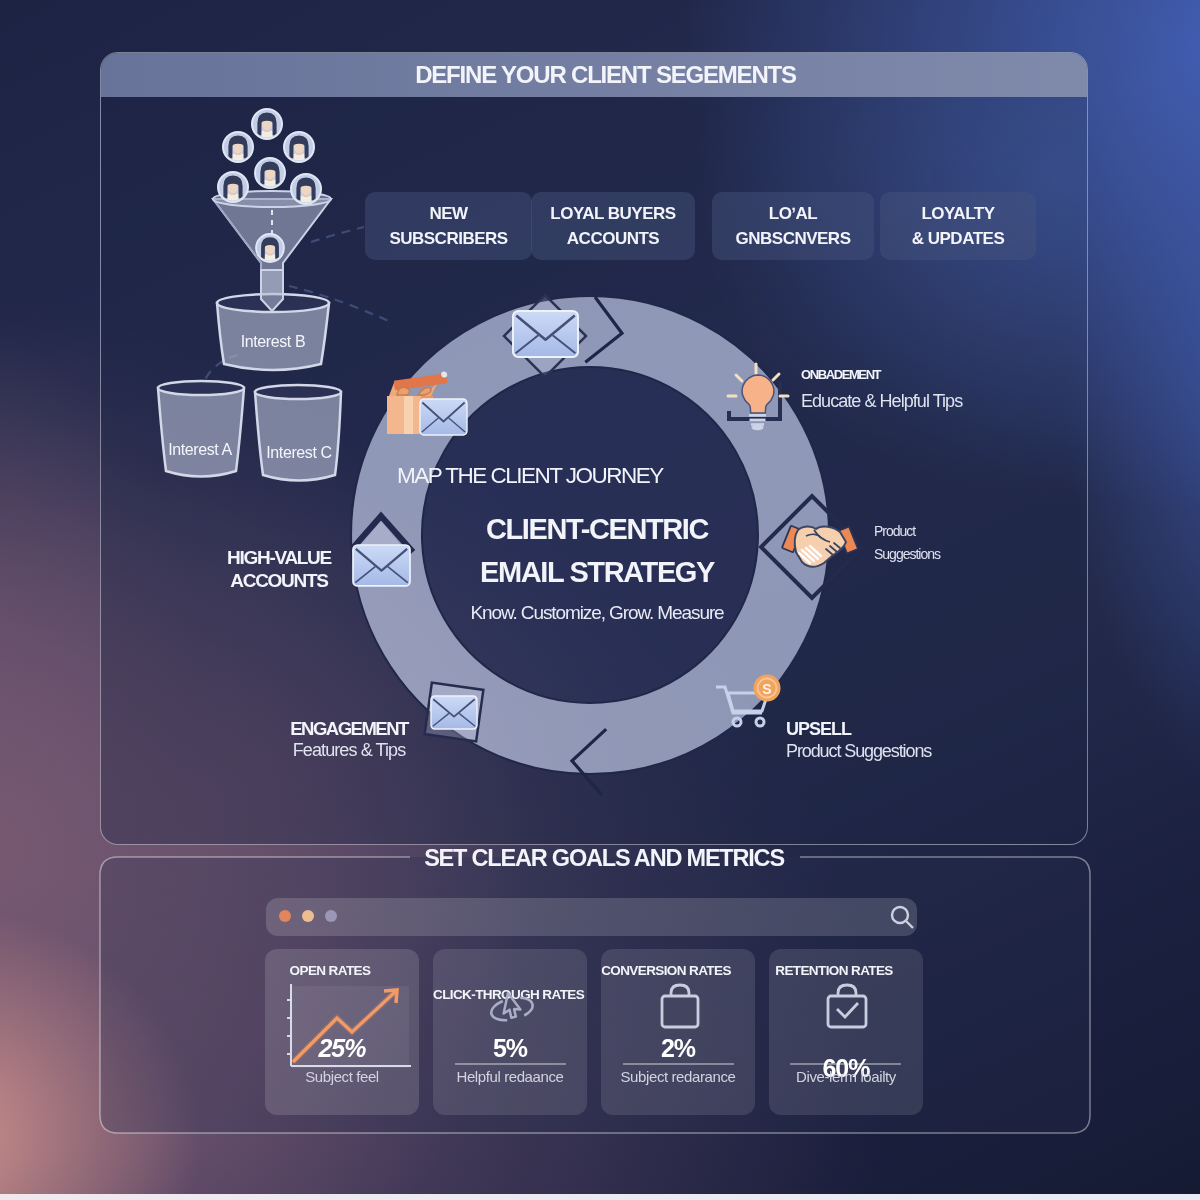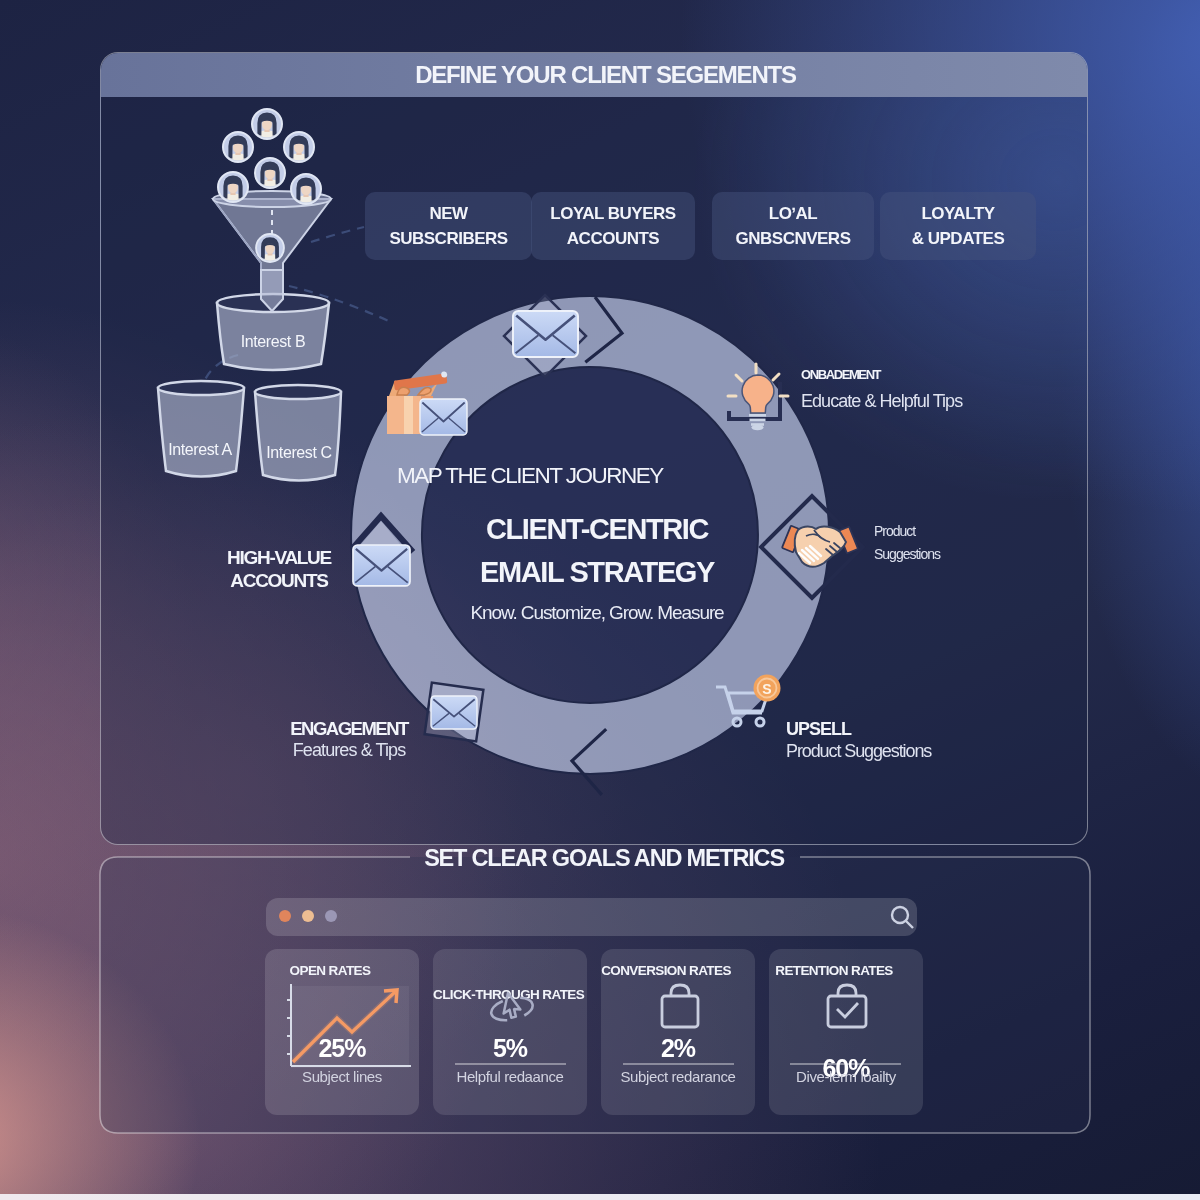--- a/index.html
+++ b/index.html
@@ -222,28 +222,28 @@
   </svg>
 
   <div class="abs card" style="left:265px;top:949px;background:rgba(255,255,255,0.14);"></div>
   <div class="abs card" style="left:433px;top:949px;"></div>
   <div class="abs card" style="left:601px;top:949px;"></div>
   <div class="abs card" style="left:769px;top:949px;"></div>
   <div class="abs ctitle" style="left:265px;top:963px;">OPEN RATES</div>
   <div class="abs ctitle" style="left:433px;top:963px;margin-top:24px;">CLICK-THROUGH RATES</div>
   <div class="abs ctitle" style="left:601px;top:963px;">CONVERSION RATES</div>
   <div class="abs ctitle" style="left:769px;top:963px;">RETENTION RATES</div>
-  <div class="abs cval" style="left:265px;top:1034px;">25%</div>
+  <div class="abs cval" style="left:265px;top:1034px;font-style:italic;">25%</div>
   <div class="abs cval" style="left:433px;top:1034px;">5%</div>
   <div class="abs cval" style="left:601px;top:1034px;">2%</div>
   <div class="abs cval" style="left:769px;top:1034px;margin-top:20px;">60%</div>
   <div class="abs cdiv" style="left:455px;top:1063px;"></div>
   <div class="abs cdiv" style="left:623px;top:1063px;"></div>
   <div class="abs cdiv" style="left:790px;top:1063px;"></div>
-  <div class="abs ccap" style="left:265px;top:1068px;">Subject lines</div>
+  <div class="abs ccap" style="left:265px;top:1068px;">Subject feel</div>
   <div class="abs ccap" style="left:433px;top:1068px;">Helpful redaance</div>
   <div class="abs ccap" style="left:601px;top:1068px;">Subject redarance</div>
   <div class="abs ccap" style="left:769px;top:1068px;">Dive-lerm loailty</div>
 
   <svg class="abs" style="left:283px;top:984px;" width="132" height="86" viewBox="0 0 132 86">
     <rect x="8" y="2" width="118" height="82" fill="rgba(255,255,255,0.06)"></rect>
     <line x1="8" y1="0" x2="8" y2="82" stroke="#d8dce8" stroke-width="2"></line>
     <line x1="8" y1="82" x2="128" y2="82" stroke="#d8dce8" stroke-width="2"></line>
     <line x1="4" y1="16" x2="8" y2="16" stroke="#d8dce8" stroke-width="2"></line>
     <line x1="4" y1="34" x2="8" y2="34" stroke="#d8dce8" stroke-width="2"></line>

